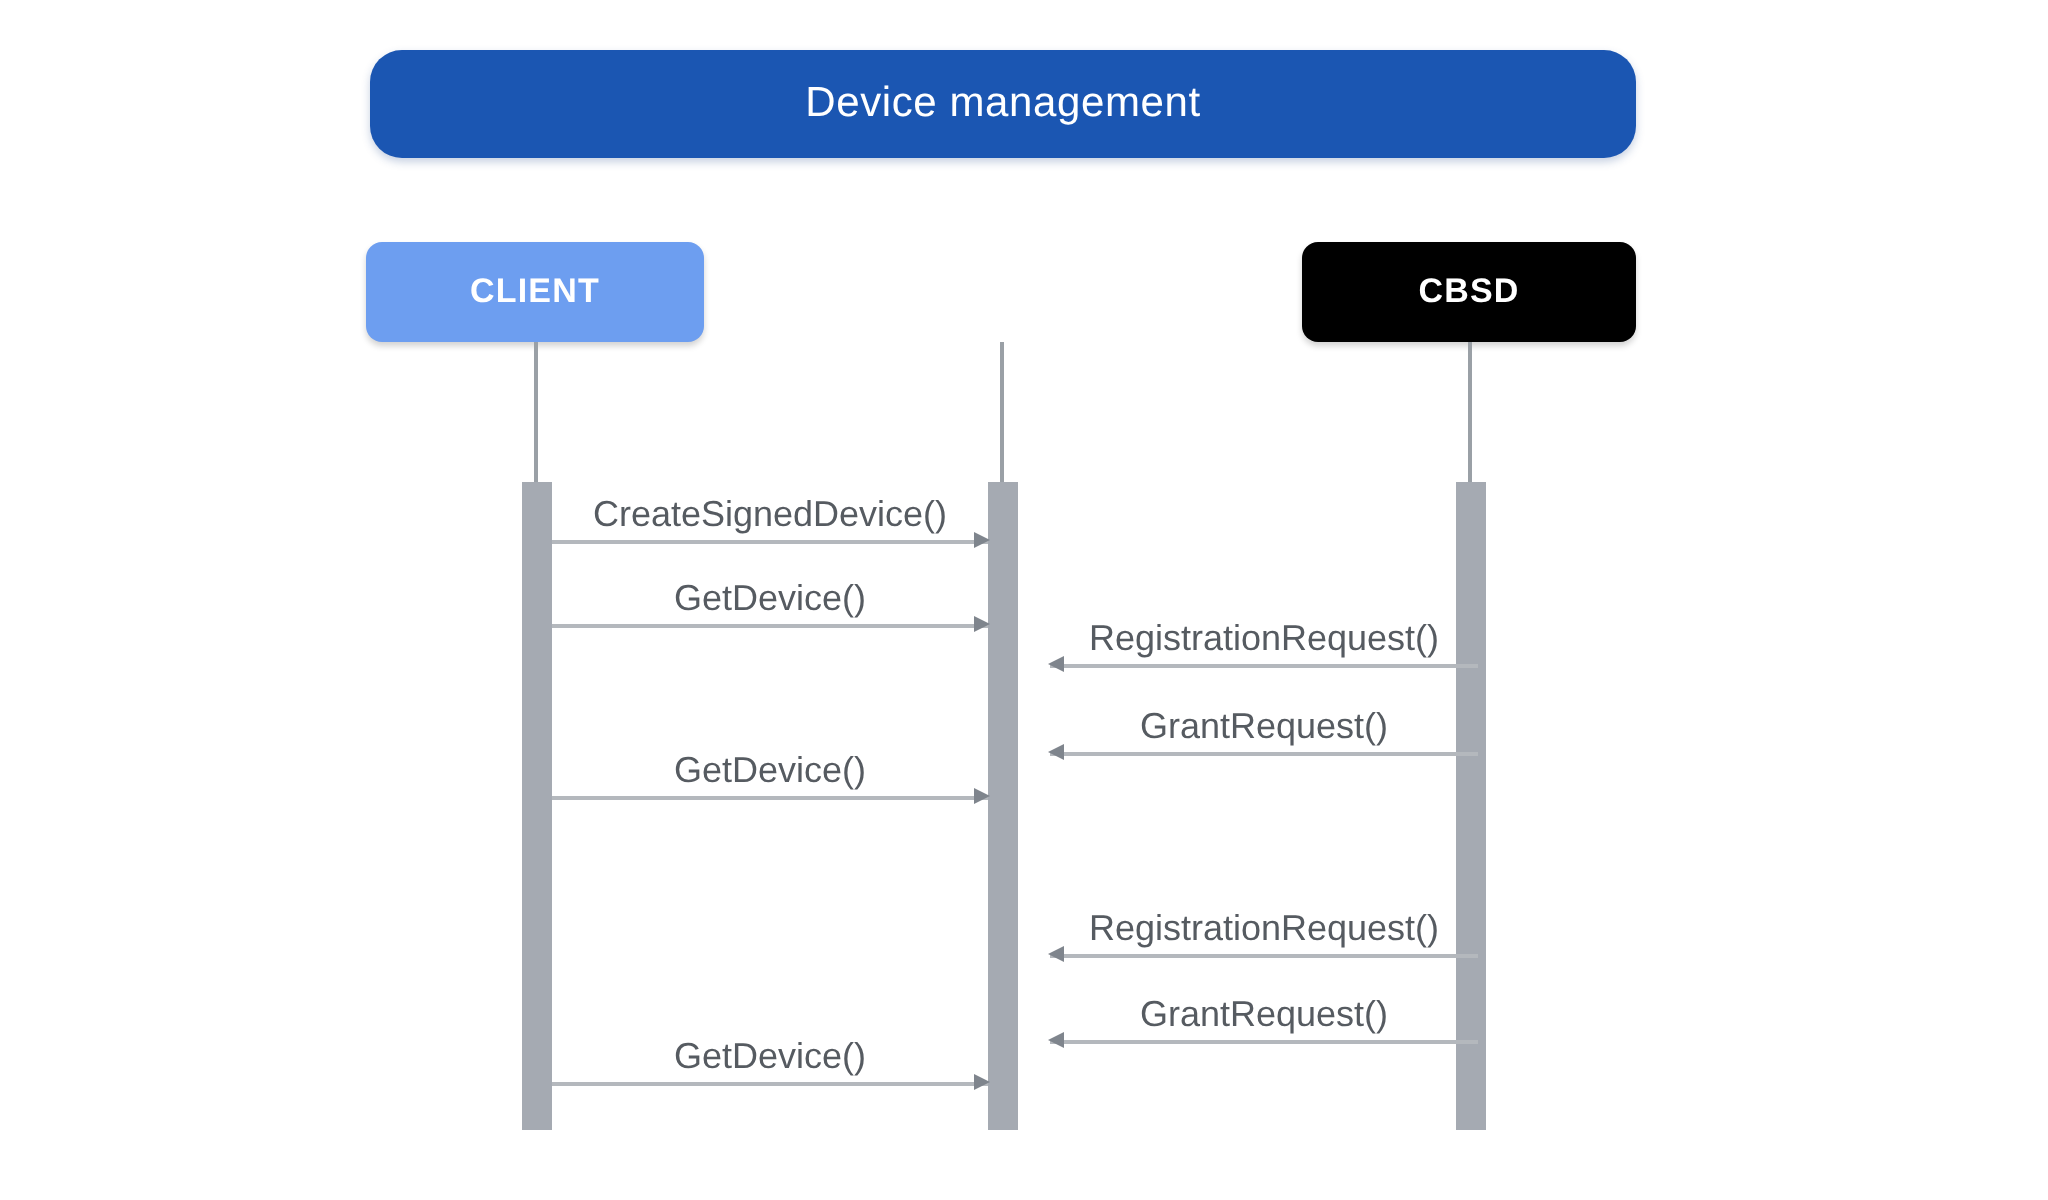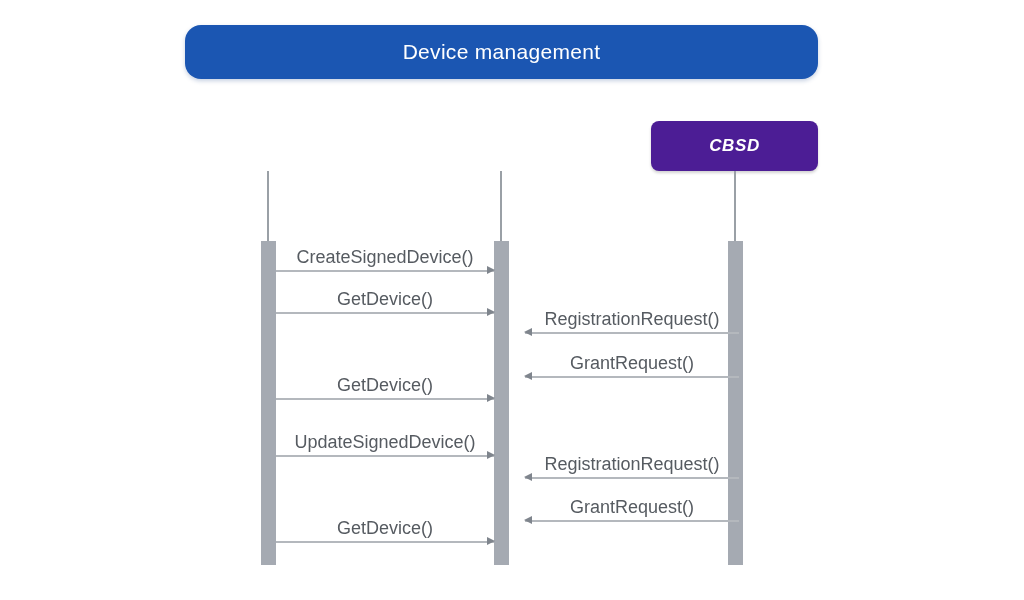--- a/index.html
+++ b/index.html
@@ -17,21 +17,21 @@
   }
   
   .actor-box{
     position:absolute;top:121px;height:50px;border-radius:8px;
     display:flex;align-items:center;justify-content:center;
     color:#ffffff;font-size:17px;font-weight:700;letter-spacing:0.6px;
     box-shadow:0 2px 3px rgba(0,0,0,0.18);
   }
   .actor-client{left:183px;width:169px;background:#6d9ef0;}
   .actor-sas{left:418px;width:167px;background:#1b56b2;}
-  .actor-cbsd{left:651px;width:167px;background:#4c1d95;font-style:italic;}
+  .actor-cbsd{left:651px;width:167px;background:#000000;}
   
   .lifeline{position:absolute;top:171px;height:70px;width:2px;background:#9aa0a6;}
   .lifeline-client{left:267px;}
   .lifeline-sas{left:500px;}
   .lifeline-cbsd{left:734px;}
   
   .activation{position:absolute;top:241px;height:324px;width:15px;background:#a5aab2;}
   .activation-client{left:261px;}
   .activation-sas{left:494px;}
   .activation-cbsd{left:728px;}
@@ -63,20 +63,23 @@
 </style>
 </head>
 <body>
 
 <div id="canvas">
 
   <div class="title-banner">
     <span>Device management</span>
   </div>
 
+  <div class="actor-box actor-client">
+    <span>CLIENT</span>
+  </div>
   <div class="actor-box actor-cbsd">
     <span>CBSD</span>
   </div>
 
   <div class="lifeline lifeline-client"></div>
   <div class="lifeline lifeline-sas"></div>
   <div class="lifeline lifeline-cbsd"></div>
 
   <div class="activation activation-client"></div>
   <div class="activation activation-sas"></div>
@@ -110,26 +113,20 @@
       </div>
   </div>
 
   <div class="message right m-cs m5">
     <div class="msg-label">GetDevice()</div>
     <div class="msg-line">
         <span class="arrowhead"></span>
       </div>
   </div>
 
-  <div class="message right m-cs m6">
-    <div class="msg-label">UpdateSignedDevice()</div>
-    <div class="msg-line">
-        <span class="arrowhead"></span>
-      </div>
-  </div>
 
   <div class="message left m-bs m7">
     <div class="msg-label">RegistrationRequest()</div>
     <div class="msg-line">
         <span class="arrowhead"></span>
       </div>
   </div>
 
   <div class="message left m-bs m8">
     <div class="msg-label">GrantRequest()</div>

